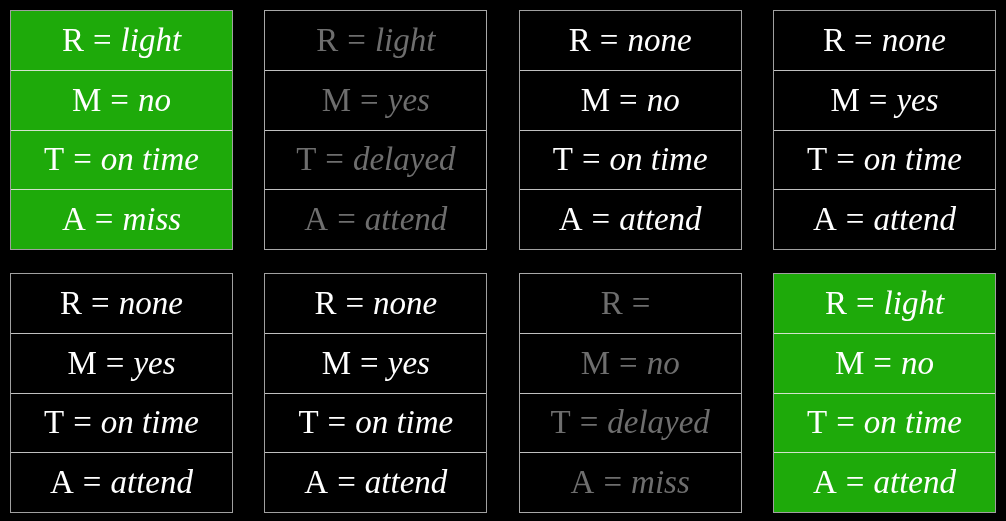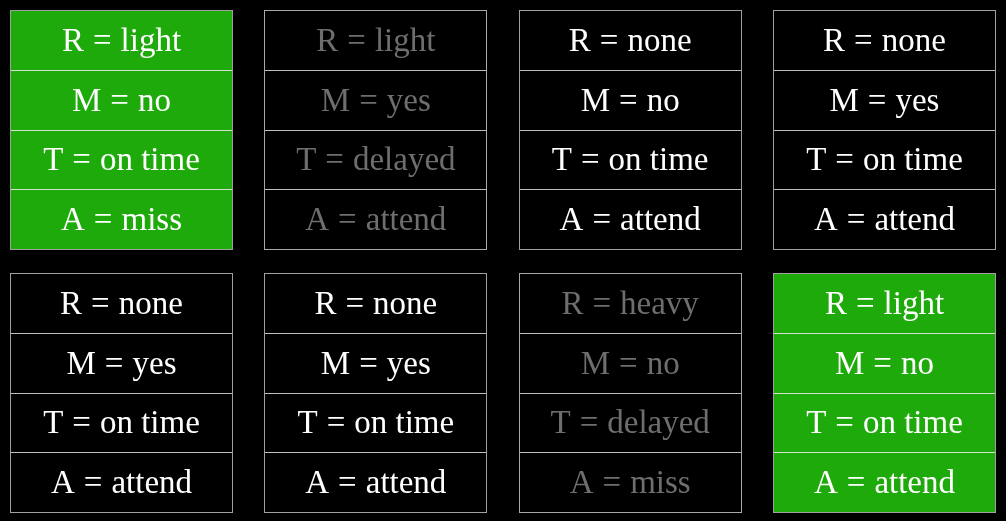--- a/index.html
+++ b/index.html
@@ -47,21 +47,21 @@
   }
   .cell:first-child { border-top: none; }
   .card.normal { color: #ffffff; }
   .card.dimmed { color: #6e6e6e; }
   .card.dimmed { border-color: #a8a8a8; }
   .card.green  { background: #1eaa0a; color: #ffffff; }
   .card.green .cell { border-top-color: #d2e3cc; }
   .card.green .cell:first-child { border-top: none; }
   .eq  { margin: 0 9px; font-style: normal; }
   .var { font-style: normal; }
-  .val { }
+  .val { font-style: italic; }
 </style>
 </head>
 <body>
 
 <div class="board">
 
   <div class="card-row">
 
     <div class="card green">
       <div class="cell">
@@ -202,21 +202,20 @@
         <span class="var">A</span>
           <span class="eq">=</span>
           <span class="val">attend</span>
       </div>
     </div>
 
     <div class="card dimmed">
       <div class="cell">
         <span class="var">R</span>
           <span class="eq">=</span>
-          <span class="val">heavy</span>
       </div>
       <div class="cell">
         <span class="var">M</span>
           <span class="eq">=</span>
           <span class="val">no</span>
       </div>
       <div class="cell">
         <span class="var">T</span>
           <span class="eq">=</span>
           <span class="val">delayed</span>

